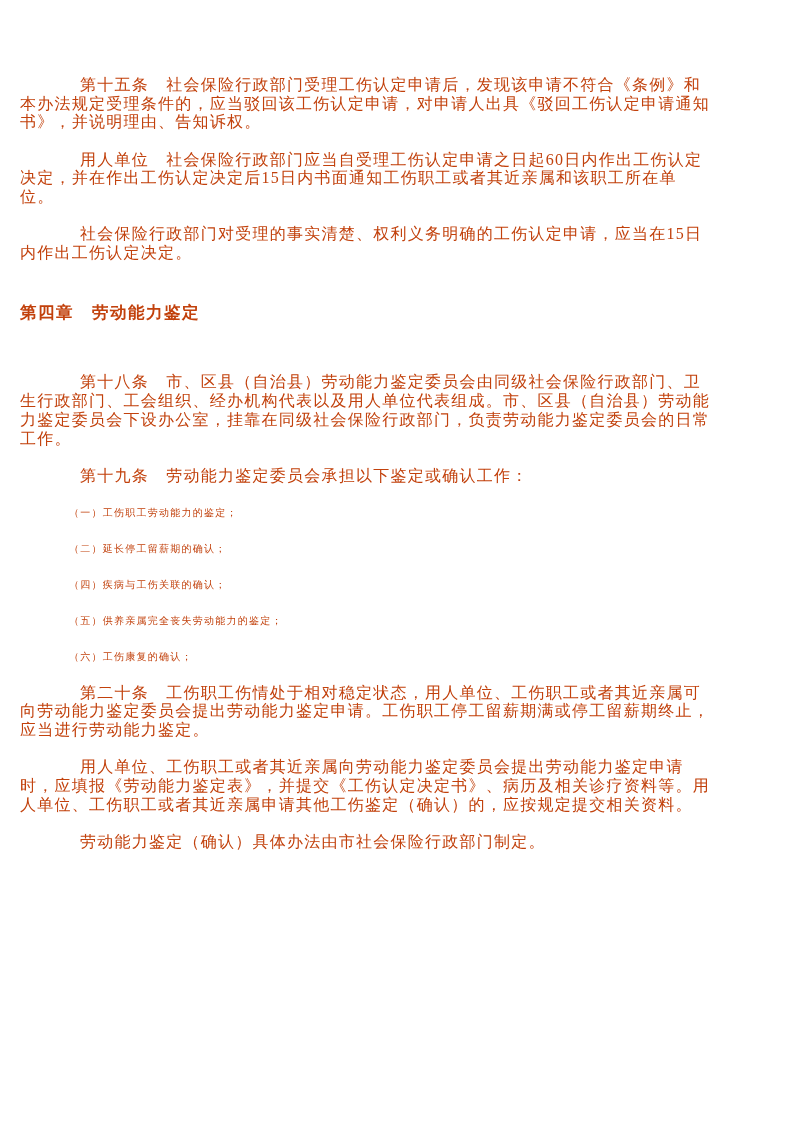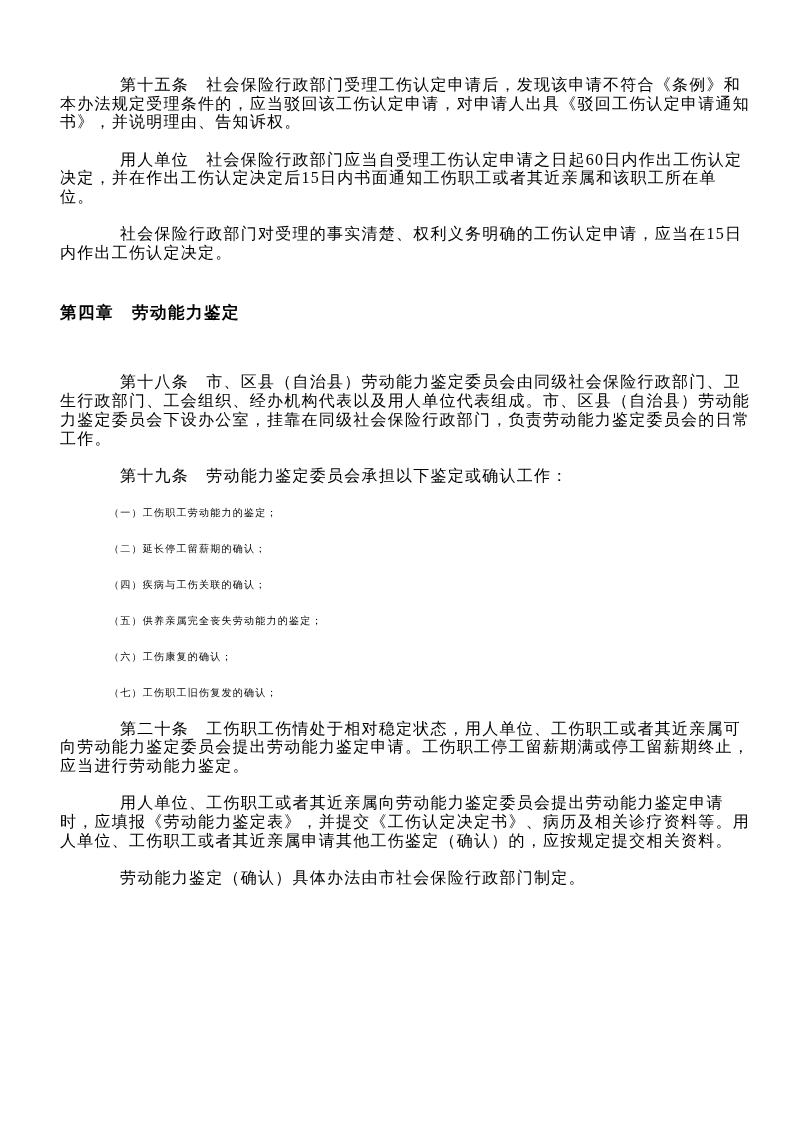--- a/index.html
+++ b/index.html
@@ -6,24 +6,24 @@
     margin: 0;
     padding: 0;
     background: #ffffff;
   }
   .page {
     position: relative;
     width: 793px;
     height: 1122px;
     background: #ffffff;
     box-sizing: border-box;
-    padding: 76px 0 0 60px;
+    padding: 76px 0 0 20px;
     overflow: hidden;
     font-family: "Liberation Serif", "DejaVu Serif", serif;
-    color: #000000;
+    color: #c2410c;
   }
   .content {
     width: 690px;
   }
   .para {
     margin: 0 0 18.4px 0;
     font-size: 16px;
     line-height: 18.7px;
     letter-spacing: 1.25px;
     text-indent: 60px;
@@ -71,21 +71,20 @@
 
     <p class="list-para">（二）延长停工留薪期的确认；</p>
 
 
     <p class="list-para">（四）疾病与工伤关联的确认；</p>
 
     <p class="list-para">（五）供养亲属完全丧失劳动能力的鉴定；</p>
 
     <p class="list-para">（六）工伤康复的确认；</p>
 
-    <p class="list-para">（七）工伤职工旧伤复发的确认；</p>
 
 
     <p class="para">第二十条　工伤职工伤情处于相对稳定状态，用人单位、工伤职工或者其近亲属可向劳动能力鉴定委员会提出劳动能力鉴定申请。工伤职工停工留薪期满或停工留薪期终止，应当进行劳动能力鉴定。</p>
 
     <p class="para">用人单位、工伤职工或者其近亲属向劳动能力鉴定委员会提出劳动能力鉴定申请时，应填报《劳动能力鉴定表》，并提交《工伤认定决定书》、病历及相关诊疗资料等。用人单位、工伤职工或者其近亲属申请其他工伤鉴定（确认）的，应按规定提交相关资料。</p>
 
     <p class="para">劳动能力鉴定（确认）具体办法由市社会保险行政部门制定。</p>
 
   </div>
 </div>

